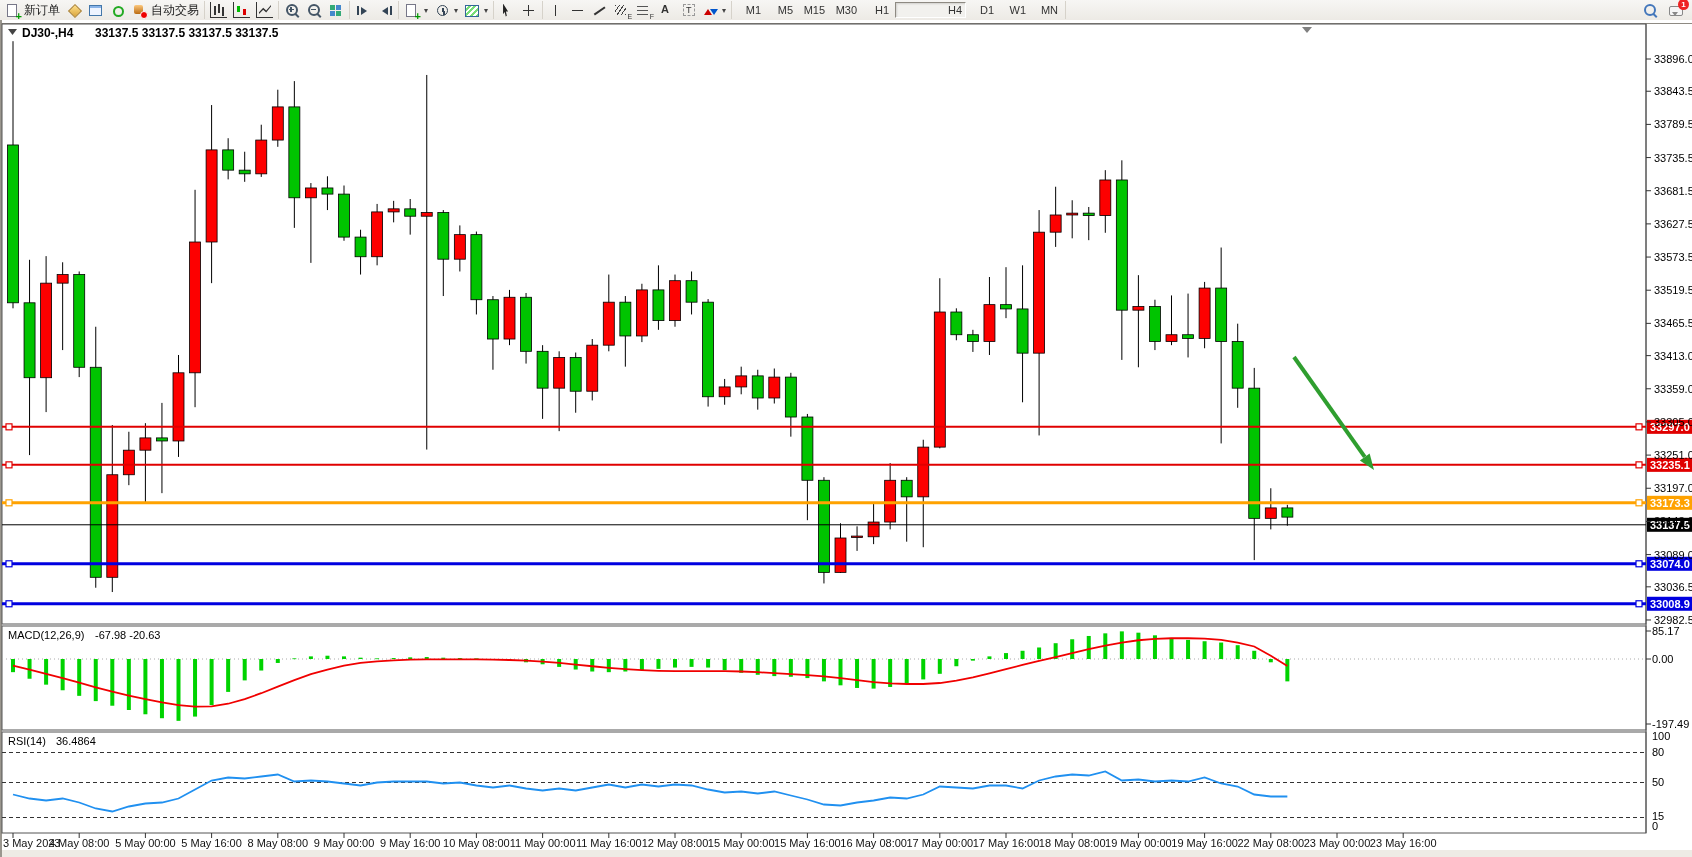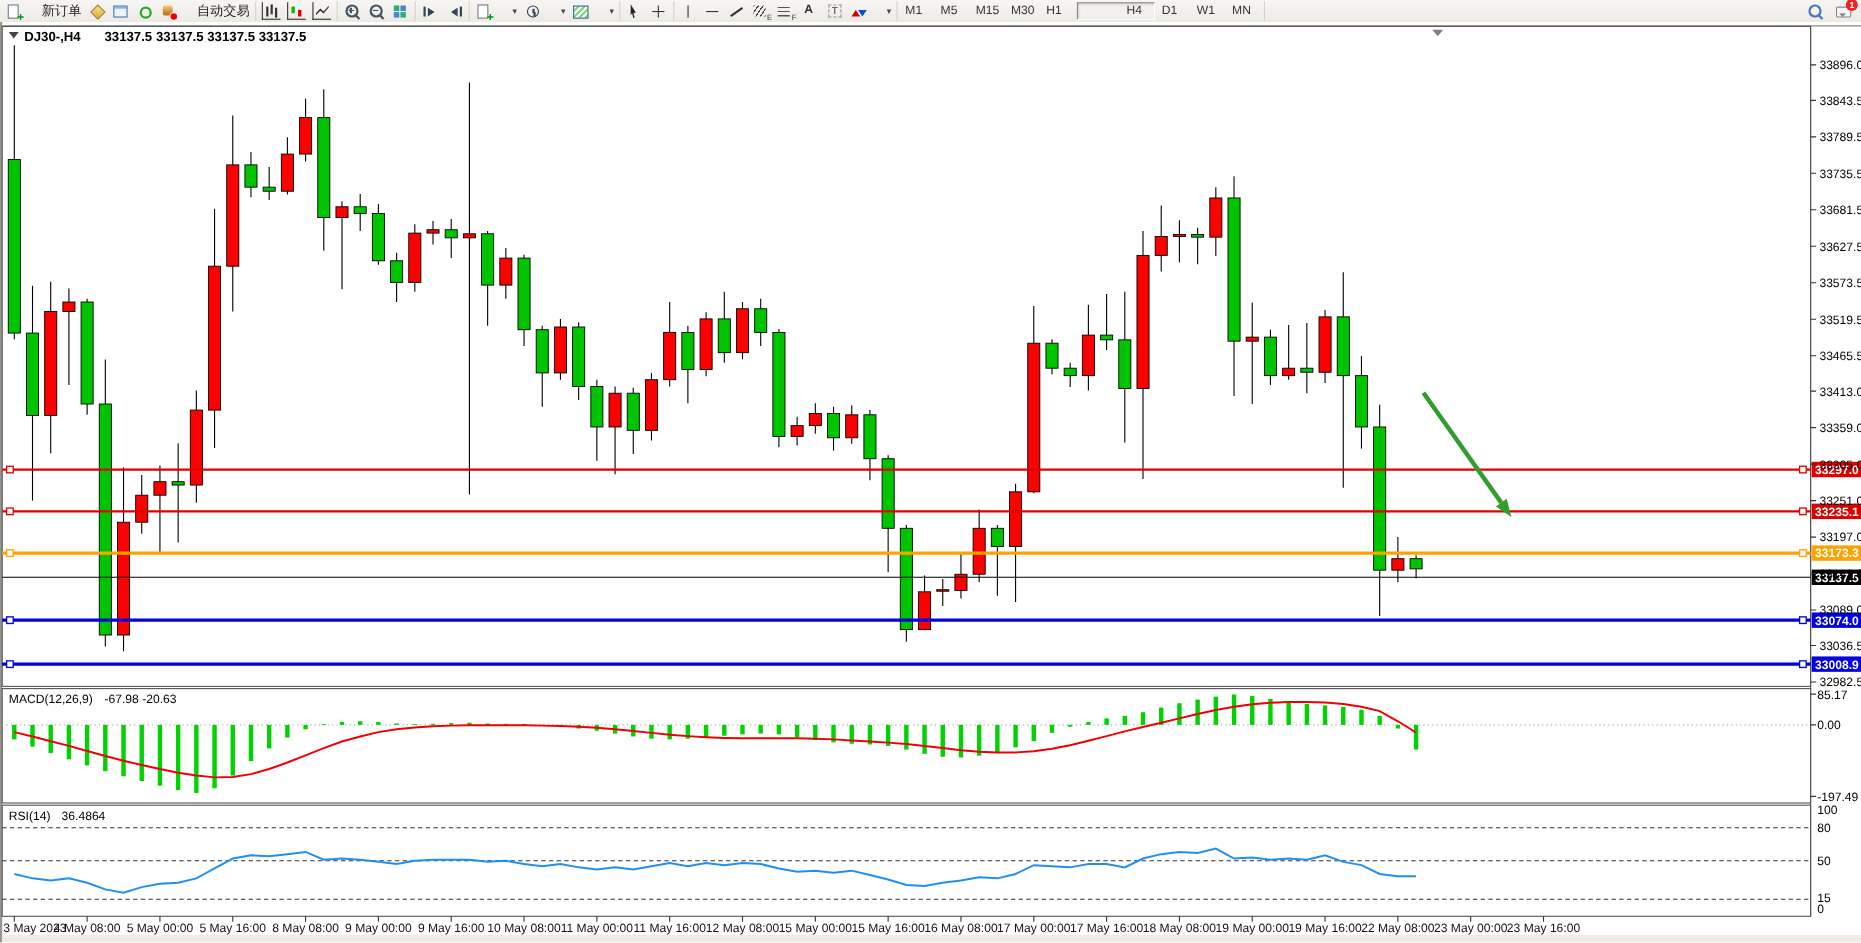--- a/index.html
+++ b/index.html
@@ -1,23 +1,23 @@
 <!DOCTYPE html>
 <html><head>
 <meta charset="utf-8">
 <style>
   html,body{margin:0;padding:0;background:#fff;font-family:"Liberation Sans",sans-serif;}
   #app{position:relative;width:1692px;height:857px;overflow:hidden;background:#fff;}
   
   #toolbar{position:absolute;left:0;top:0;width:1692px;height:20px;background:linear-gradient(#f7f6f4,#edeae5);
            border-bottom:1px solid #b8b4ac;display:flex;align-items:center;font-size:12px;color:#222;}
   .tgroup{display:flex;align-items:center;padding:0 2px;border-right:1px solid #d6d2ca;height:18px;}
-  .tbtn{display:inline-flex;align-items:center;gap:17px;padding:1px 3px;border-radius:2px;cursor:default;white-space:nowrap;}
+  .tbtn{display:inline-flex;align-items:center;gap:3px;padding:1px 3px;border-radius:2px;cursor:default;white-space:nowrap;}
   .caret{font-size:8px;color:#444;margin-left:1px;}
-  .tf{display:inline-block;min-width:22px;text-align:left;font-size:11px;color:#333;padding:1px 3px;margin:0 1px;border:1px solid transparent;}
+  .tf{display:inline-block;min-width:22px;text-align:right;font-size:11px;color:#333;padding:1px 3px;margin:0 1px;border:1px solid transparent;}
   .tf.active{background:#f2f1ee;border-color:#8e8a82 #ffffff #ffffff #8e8a82;box-shadow:inset 1px 1px 2px #00000022;padding-left:44px;}
   #tb-right{margin-left:auto;display:flex;align-items:center;padding-right:8px;gap:10px;}
   
   .ti{display:inline-block;width:16px;height:15px;position:relative;vertical-align:middle;}
   .ti:before,.ti:after{content:"";position:absolute;}
   .ti i{position:absolute;}
   .ti-new-order:before,.ti-new-chart:before{left:2px;top:1px;width:8px;height:11px;background:#fff;border:1px solid #778;}
   .ti-new-order:after,.ti-new-chart:after{content:"+";color:#090;font-weight:bold;font-size:11px;right:-1px;bottom:-4px;}
   .ti-market-depth:before{left:4px;top:3px;width:8px;height:8px;background:linear-gradient(135deg,#ffe08a,#d9a43c);border:1px solid #a87c28;transform:rotate(45deg);}
   .ti-terminal:before{left:1px;top:2px;width:11px;height:9px;background:#eef4ff;border:1px solid #4477aa;box-shadow:inset 0 2px 0 #8ab4e8;}

